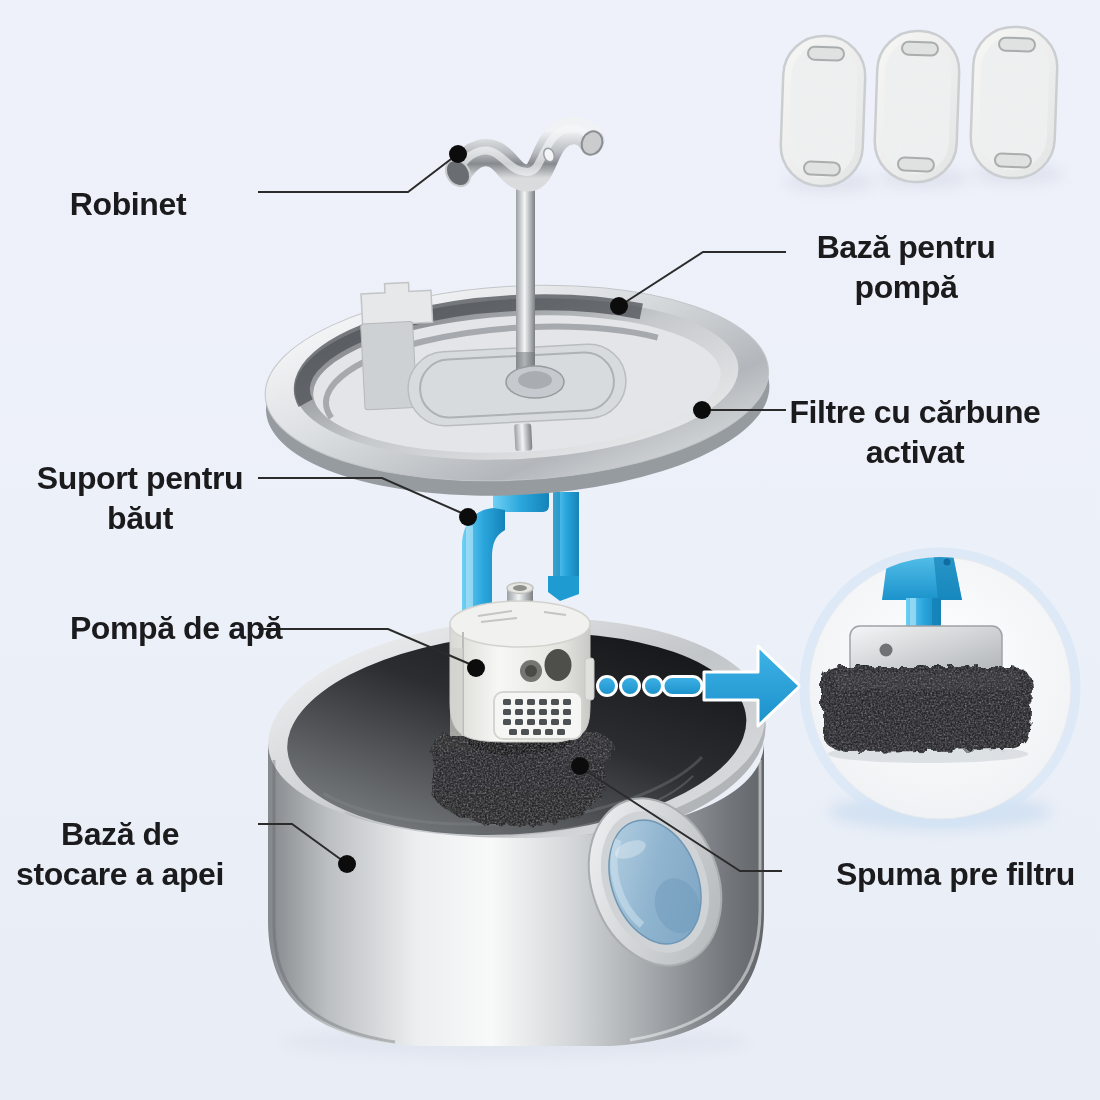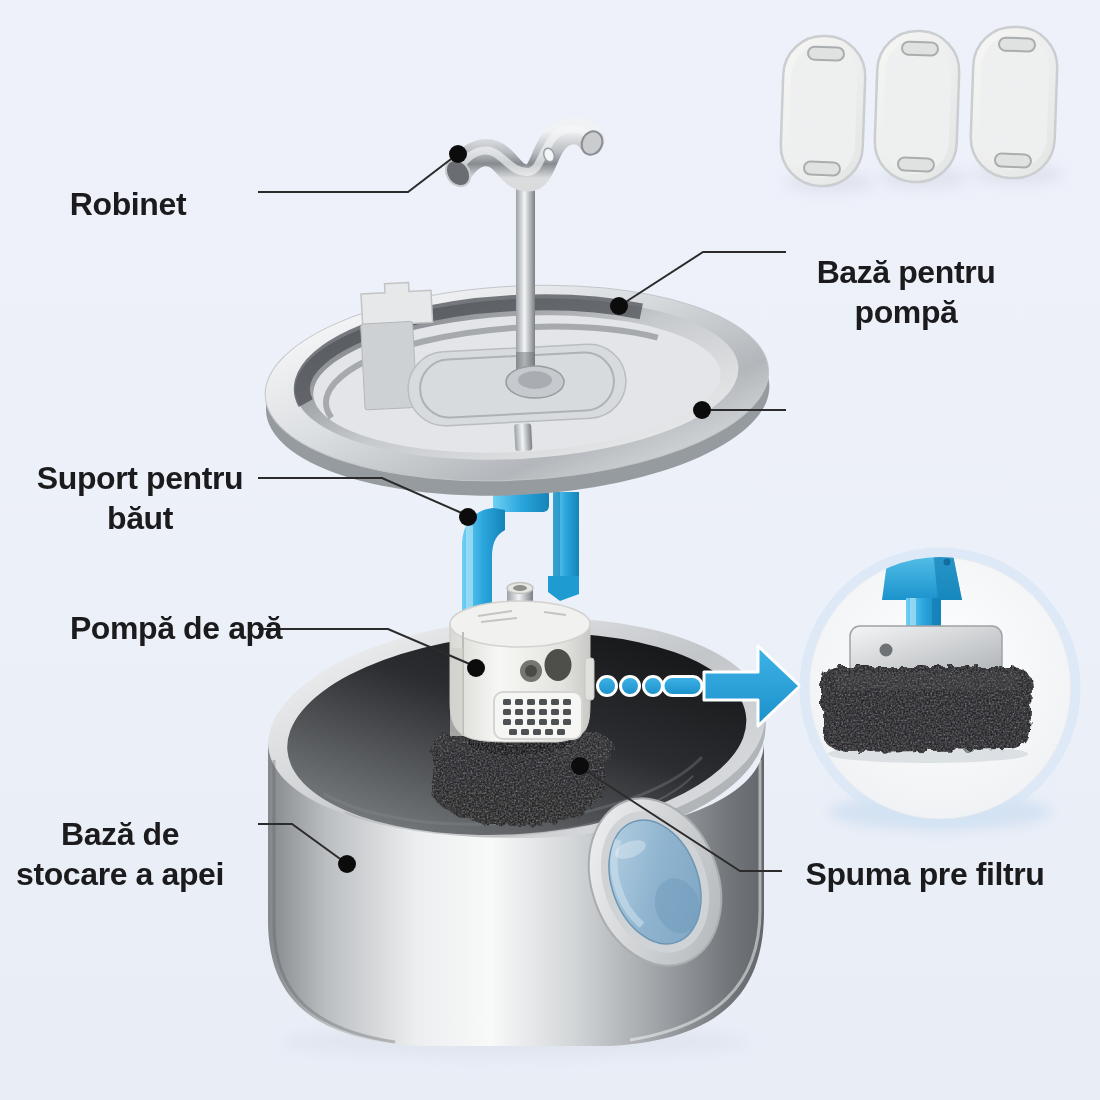--- a/index.html
+++ b/index.html
@@ -330,33 +330,37 @@
       <circle cx="702" cy="410" r="9"></circle>
       <circle cx="468" cy="517" r="9"></circle>
       <circle cx="476" cy="668" r="9"></circle>
       <circle cx="347" cy="864" r="9"></circle>
       <circle cx="580" cy="766" r="9"></circle>
     </g>
   </svg>
 
   <div class="label" style="left:18px;top:184px;width:220px;">Robinet</div>
 
-  <div class="label" style="left:756px;top:252px;width:300px;">
+  <div class="label" style="left:756px;top:227px;width:300px;">
     <span>Bază pentru</span>
     <span>pompă</span>
   </div>
 
+  <div class="label" style="left:755px;top:392px;width:320px;">
+    <span>Filtre cu cărbune</span>
+    <span>activat</span>
+  </div>
 
   <div class="label" style="left:0px;top:458px;width:280px;">
     <span>Suport pentru</span>
     <span>băut</span>
   </div>
 
   <div class="label" style="left:0px;top:608px;width:280px;padding-left:36px;">Pompă de apă</div>
 
   <div class="label" style="left:-20px;top:814px;width:280px;">
     <span>Bază de</span>
     <span>stocare a apei</span>
   </div>
 
-  <div class="label" style="left:775px;top:854px;width:300px;">Spuma pre filtru</div>
+  <div class="label" style="left:775px;top:854px;width:300px;text-align:right;">Spuma pre filtru</div>
 
 </div>
 
 </body></html>

